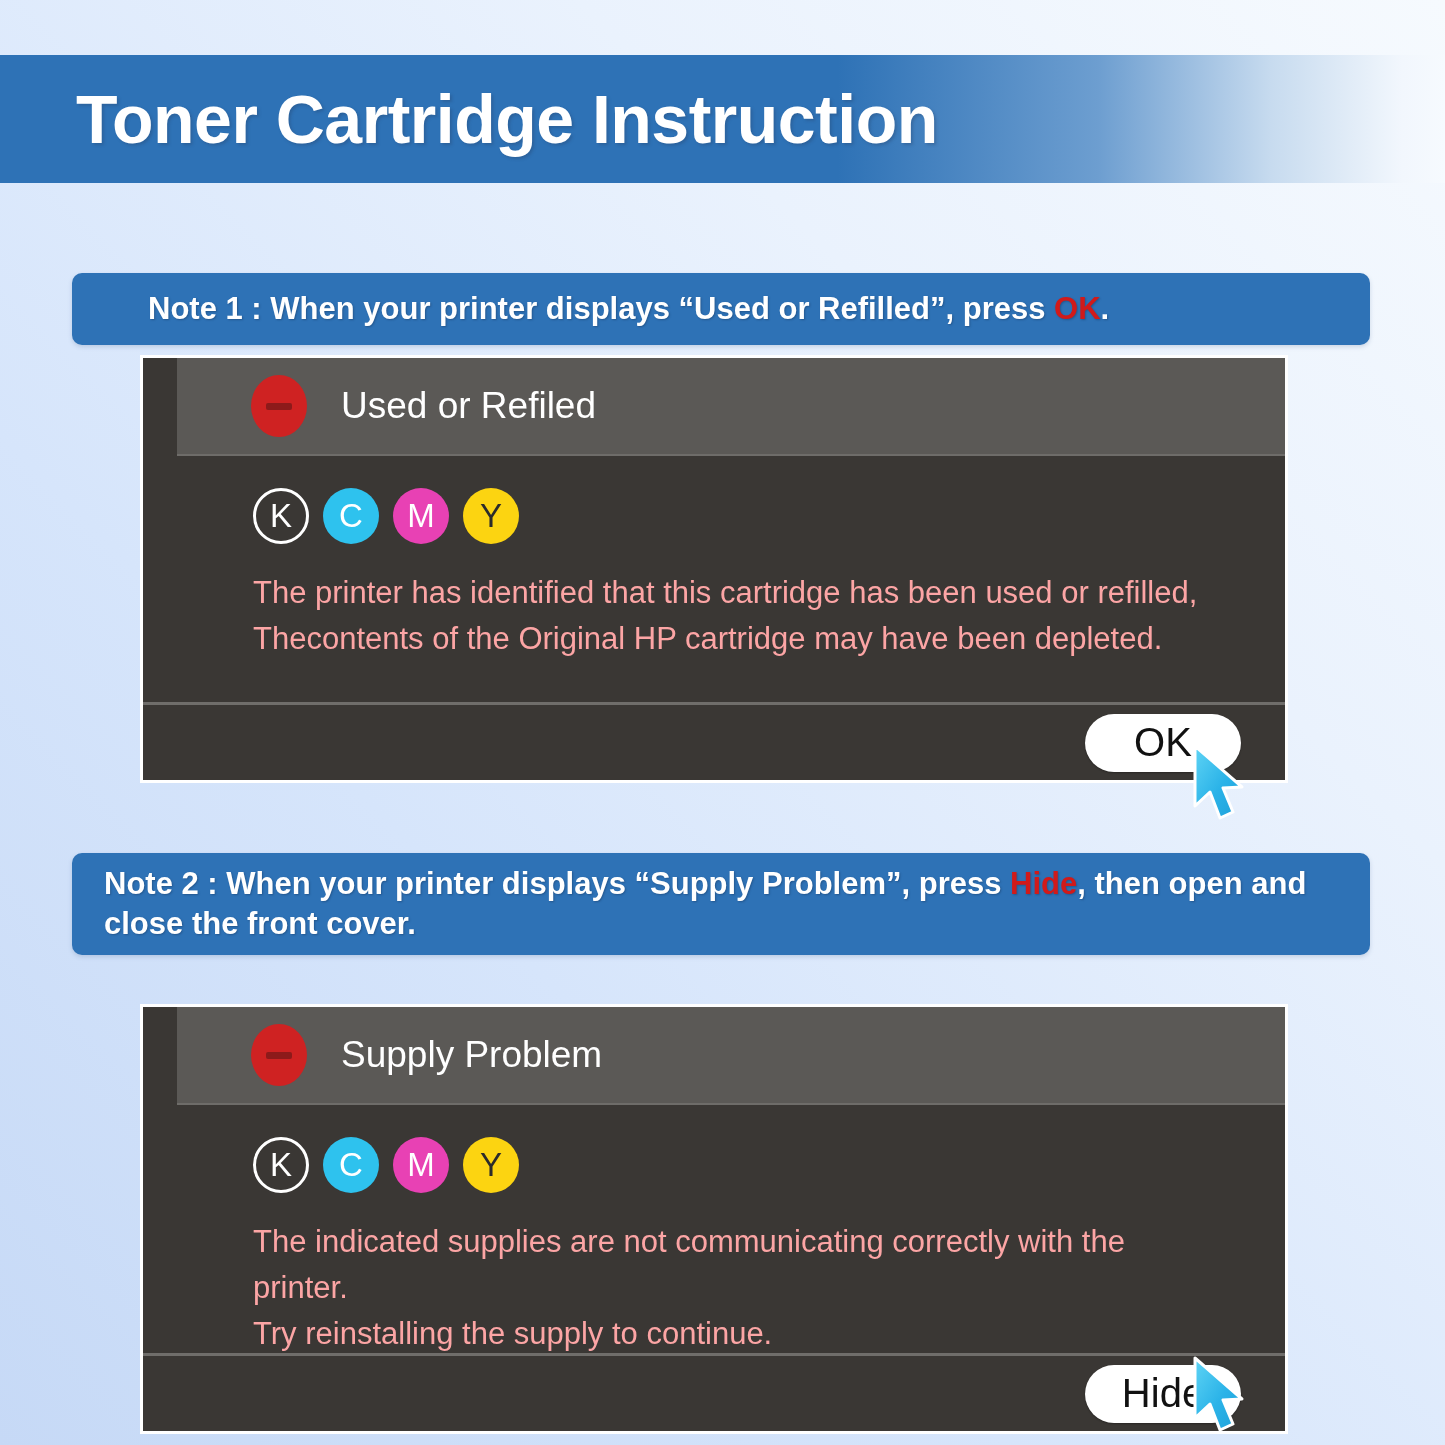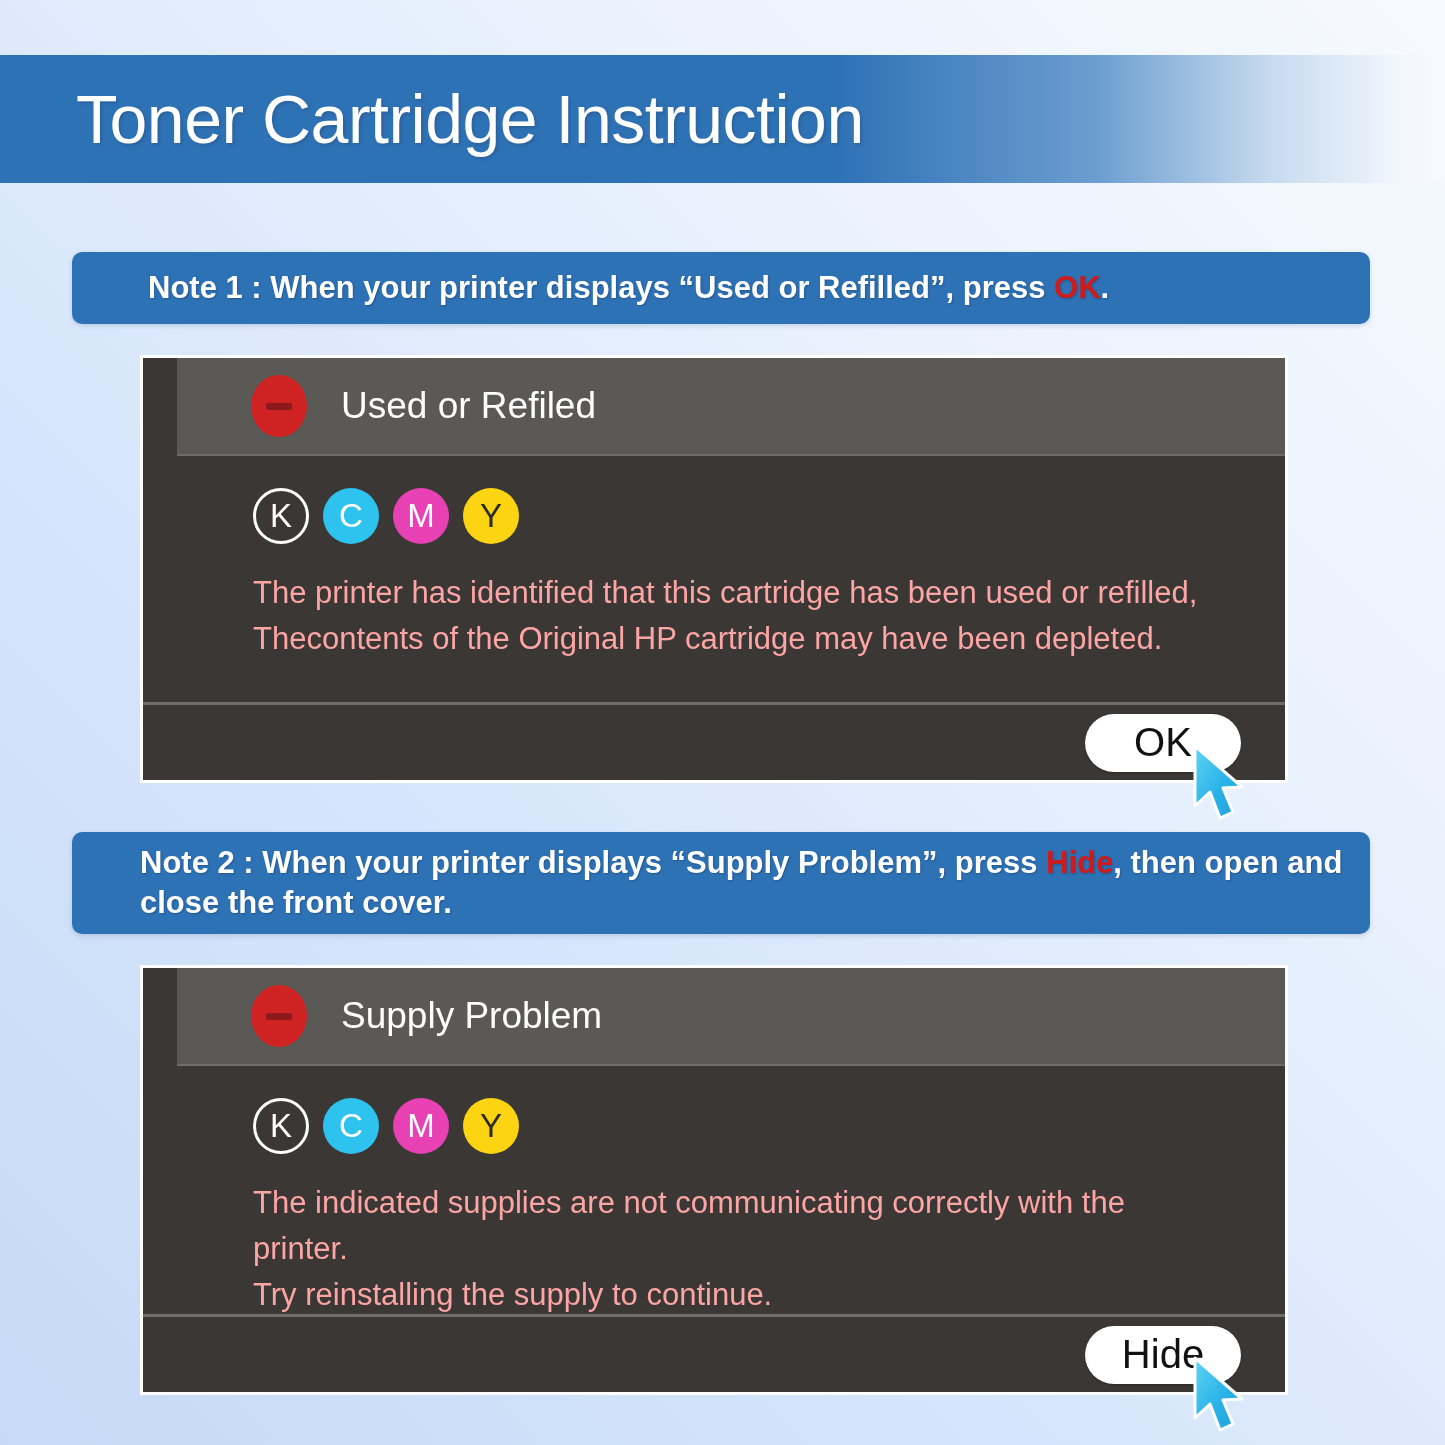--- a/index.html
+++ b/index.html
@@ -36,39 +36,40 @@
         #c7dbef 88%,
         #f2f7fd 97%,
         #f6fafe 100%);
     display: flex;
     align-items: center;
   }
   #header-title {
     margin-left: 76px;
     color: #ffffff;
     font-size: 68px;
-    font-weight: normal;
+    font-weight: bold;
     letter-spacing: -0.5px;
     line-height: 1;
     text-shadow: 2px 2px 3px rgba(40,70,110,0.35);
     white-space: nowrap;
   }
 
   
   .note-banner {
     position: absolute;
     background: #2e72b6;
     border-radius: 10px;
     box-shadow: 0 2px 4px rgba(90,120,160,0.25);
     color: #ffffff;
     font-size: 31px;
     font-weight: bold;
     display: flex;
     align-items: center;
     box-sizing: border-box;
+    margin-top: 21px;
   }
   .note-text {
     padding-left: 76px;
     padding-right: 24px;
     line-height: 1.28;
     text-shadow: 1px 1px 2px rgba(25,55,95,0.45);
   }
   .note-accent { color: #d11a1a; }
 
   #note1 {
@@ -76,40 +77,40 @@
     top: 252px;
     width: 1298px;
     height: 72px;
   }
   #note2 {
     left: 72px;
     top: 832px;
     width: 1298px;
     height: 102px;
   }
-  #note2 .note-text { padding-left: 68px; }
+  #note2 .note-text { padding-left: 32px; }
 
   
   .dialog {
     position: absolute;
     width: 1148px;
     border: 3px solid #ffffff;
     box-sizing: border-box;
     background: #3a3734;
     overflow: hidden;
     padding-left: 34px;
   }
   #dialog1 {
     left: 140px;
     top: 355px;
     height: 428px;
   }
   #dialog2 {
     left: 140px;
-    top: 965px;
+    top: 1004px;
     height: 430px;
   }
 
   .dlg-header {
     height: 98px;
     background: #5b5956;
     display: flex;
     align-items: center;
     border-bottom: 2px solid #6e6c69;
     box-sizing: border-box;

